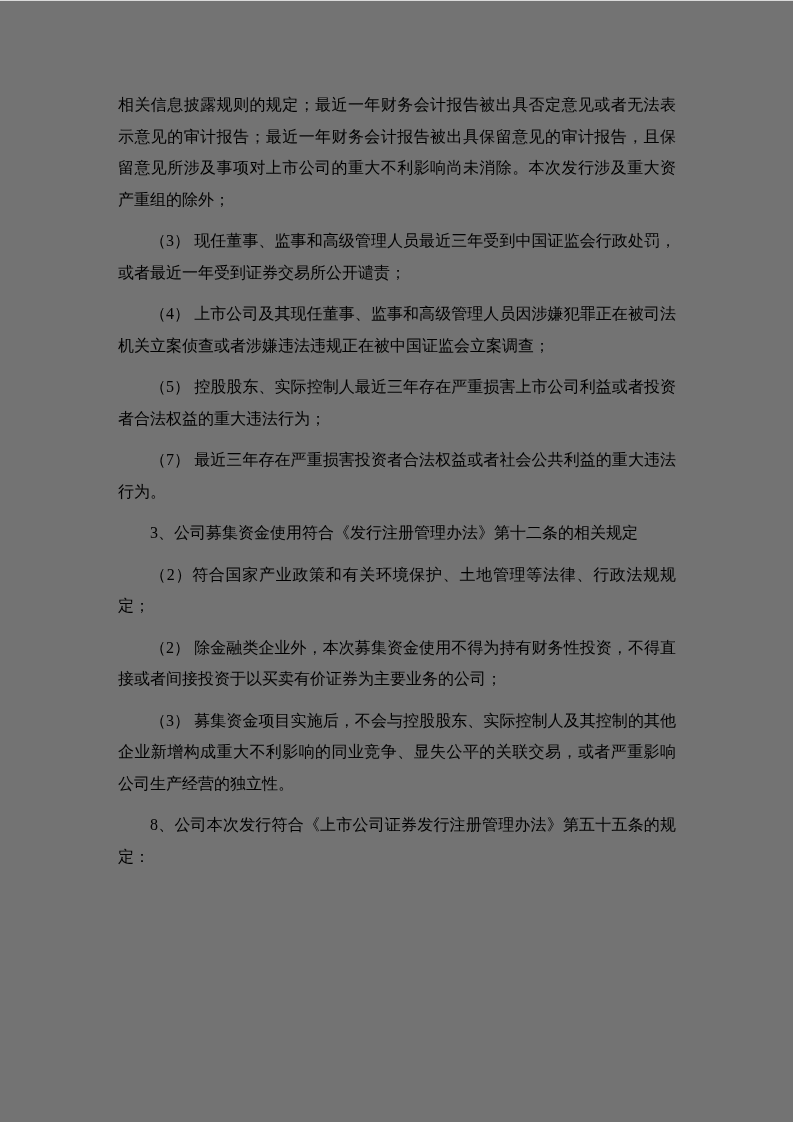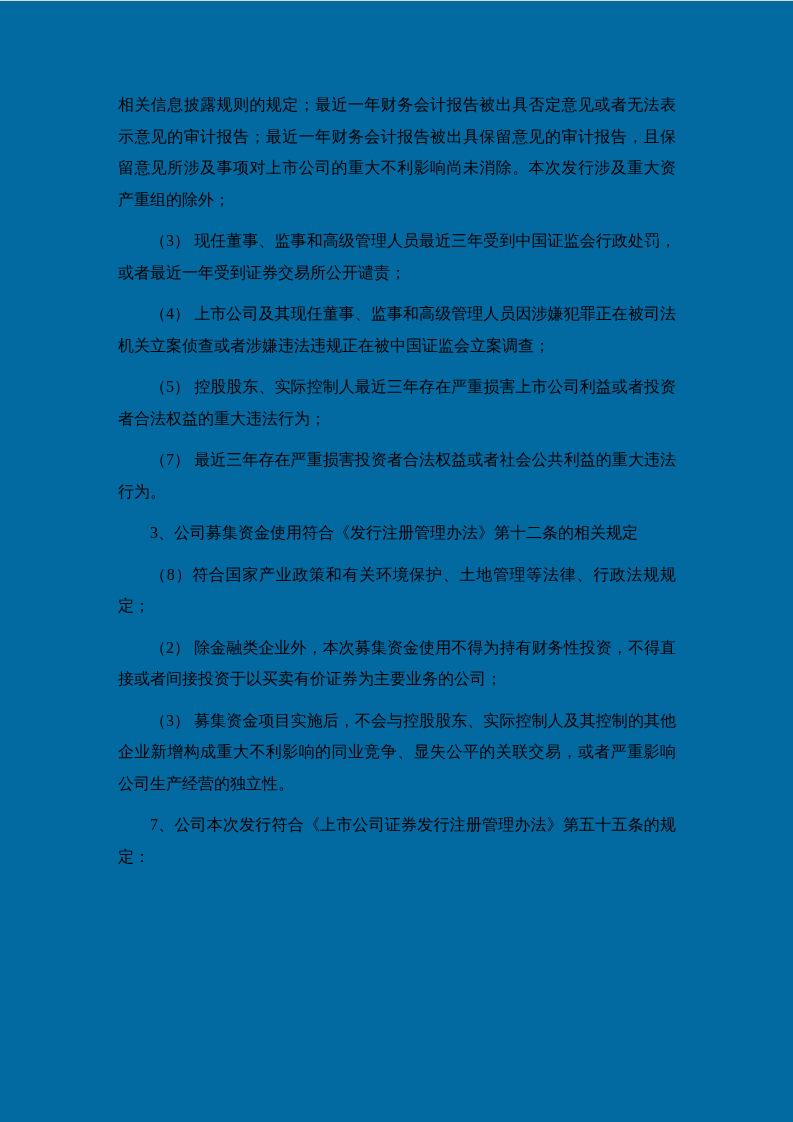--- a/index.html
+++ b/index.html
@@ -9,21 +9,21 @@
   }
   body {
     width: 793px;
     height: 1122px;
     overflow: hidden;
   }
   .page {
     box-sizing: border-box;
     width: 793px;
     height: 1122px;
-    background: #0369a1;
+    background: #737373;
     border-top: 1px solid #dadada;
     padding: 88px 117px 40px 118px;
     font-family: "Liberation Serif", "DejaVu Serif", serif;
     font-size: 16px;
     line-height: 31.5px;
     color: #000000;
     text-align: justify;
   }
   .page p {
     margin: 0 0 10px 0;
@@ -43,17 +43,17 @@
 </head>
 <body>
 
 <div class="page">
   <p class="para-noindent">相关信息披露规则的规定；最近一年财务会计报告被出具否定意见或者无法表示意见的审计报告；最近一年财务会计报告被出具保留意见的审计报告，且保留意见所涉及事项对上市公司的重大不利影响尚未消除。本次发行涉及重大资产重组的除外；</p>
   <p class="para-indent">（3） 现任董事、监事和高级管理人员最近三年受到中国证监会行政处罚，或者最近一年受到证券交易所公开谴责；</p>
   <p class="para-indent">（4） 上市公司及其现任董事、监事和高级管理人员因涉嫌犯罪正在被司法机关立案侦查或者涉嫌违法违规正在被中国证监会立案调查；</p>
   <p class="para-indent">（5） 控股股东、实际控制人最近三年存在严重损害上市公司利益或者投资者合法权益的重大违法行为；</p>
   <p class="para-indent">（7） 最近三年存在严重损害投资者合法权益或者社会公共利益的重大违法行为。</p>
   <p class="section-heading">3、公司募集资金使用符合《发行注册管理办法》第十二条的相关规定</p>
-  <p class="para-indent">（8）符合国家产业政策和有关环境保护、土地管理等法律、行政法规规定；</p>
+  <p class="para-indent">（2）符合国家产业政策和有关环境保护、土地管理等法律、行政法规规定；</p>
   <p class="para-indent">（2） 除金融类企业外，本次募集资金使用不得为持有财务性投资，不得直接或者间接投资于以买卖有价证券为主要业务的公司；</p>
   <p class="para-indent">（3） 募集资金项目实施后，不会与控股股东、实际控制人及其控制的其他企业新增构成重大不利影响的同业竞争、显失公平的关联交易，或者严重影响公司生产经营的独立性。</p>
-  <p class="section-heading">7、公司本次发行符合《上市公司证券发行注册管理办法》第五十五条的规定：</p>
+  <p class="section-heading">8、公司本次发行符合《上市公司证券发行注册管理办法》第五十五条的规定：</p>
 </div>
 
 </body></html>

